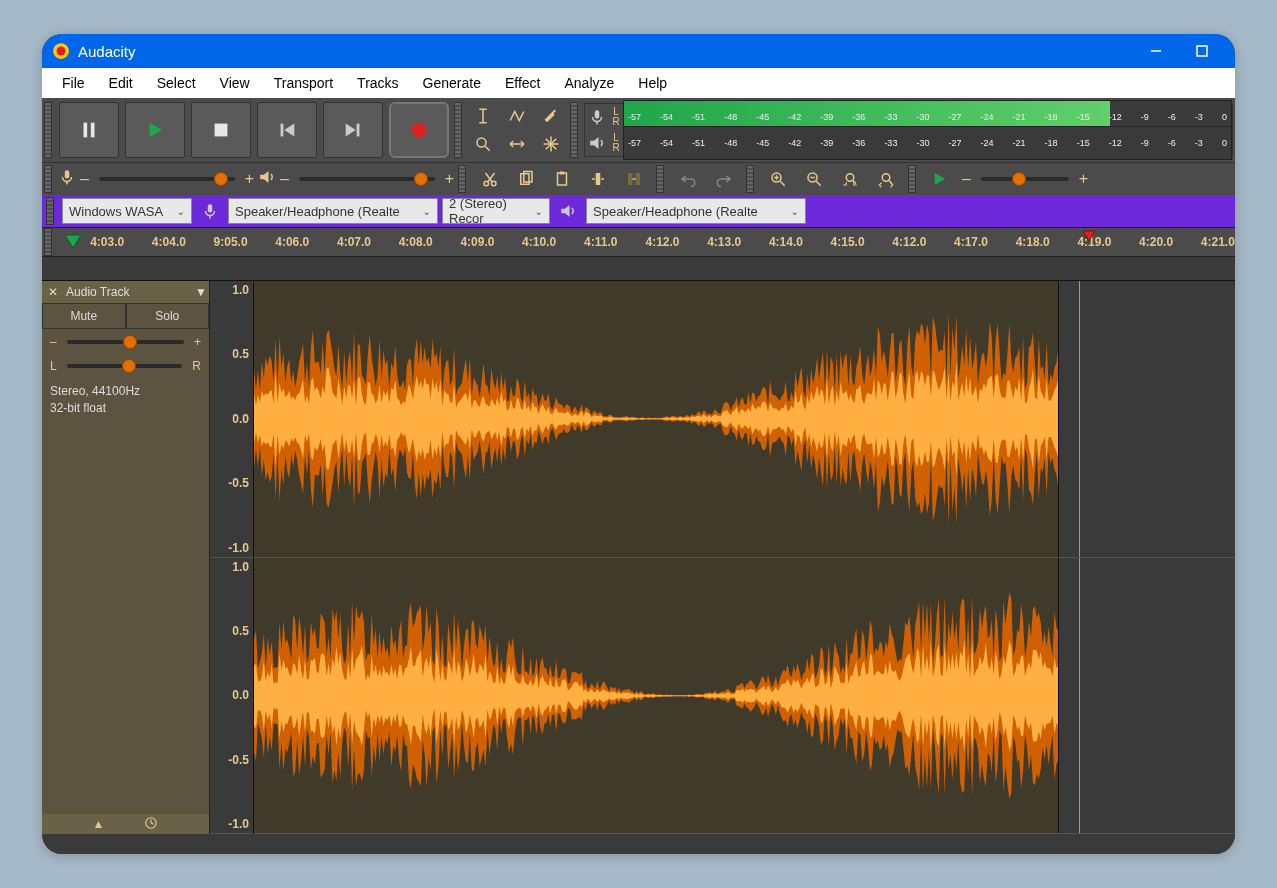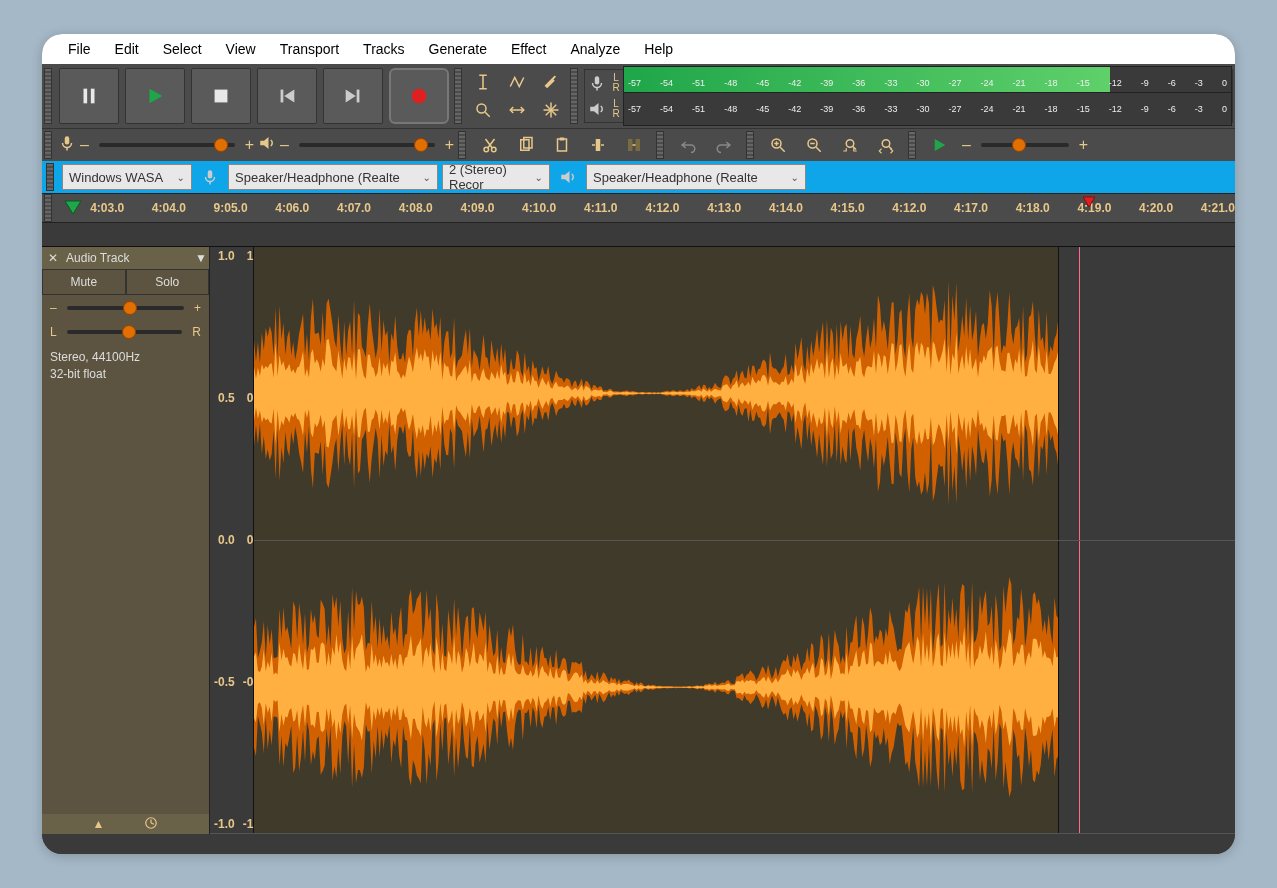--- a/index.html
+++ b/index.html
@@ -2,78 +2,98 @@
 <html><head>
 <meta charset="utf-8">
 <style>
 * { margin: 0; padding: 0; box-sizing: border-box; font-family: -apple-system, "Segoe UI", Arial, sans-serif; }
 body { background: #a5b8c7; width: 1277px; height: 888px; padding: 34px 42px; }
 .window { width: 100%; height: 100%; background: #4b4b4b; border-radius: 20px; overflow: hidden; box-shadow: 0 2px 12px rgba(0,0,0,0.2); display: flex; flex-direction: column; }
 .titlebar { background: #0066ea; color: #fff; height: 34px; display: flex; align-items: center; padding: 0 10px; font-size: 15px; }
 .titlebar .icon-wrap { width: 18px; height: 18px; margin-right: 8px; display: flex; align-items: center; justify-content: center; }
 .titlebar .spacer { flex: 1; }
 .winbtn { width: 46px; height: 34px; display: flex; align-items: center; justify-content: center; color: #fff; cursor: default; }
-.menubar { background: #fff; height: 30px; display: flex; align-items: center; padding: 0 14px; font-size: 14px; color: #000; }
+.menubar { background: #fff; height: 30px; display: flex; align-items: center; padding: 0 8px; font-size: 14px; color: #000; }
 .menubar .item { padding: 4px 12px; cursor: default; }
 .toolbararea { background: #4b4b4b; display: flex; flex-direction: column; }
 .tb-row { display: flex; align-items: center; }
 .grip { width: 8px; height: 56px; background: repeating-linear-gradient(to bottom, #666 0 2px, #4b4b4b 2px 4px); margin: 2px 4px 2px 2px; border: 1px solid #333; }
 .grip.sm { height: 28px; }
 .bigbtn { width: 60px; height: 56px; background: #5a5a5a; border: 1px solid #333; margin: 4px 3px; display: flex; align-items: center; justify-content: center; cursor: default; border-radius: 2px; }
 .smbtn { width: 32px; height: 26px; background: #4b4b4b; display: flex; align-items: center; justify-content: center; cursor: default; }
 .tool-two-rows { display: flex; flex-direction: column; }
 .tool-row { display: flex; gap: 2px; padding: 1px; }
 .meter-block { flex: 1; display: flex; flex-direction: column; border: 1px solid #333; margin: 4px 2px; }
 .meter-row { display: flex; align-items: center; height: 26px; }
 .meter-icon { width: 24px; display: flex; align-items: center; justify-content: center; }
 .meter-lr { width: 14px; font-size: 10px; color: #e8c88a; display: flex; flex-direction: column; line-height: 10px; text-align: center; }
 .meter-scale { flex: 1; height: 34px; position: relative; background: #3a3a3a; border: 1px solid #222; font-size: 10px; color: #ddd; overflow: hidden; }
 .meter-scale.green::before { content: ""; position: absolute; left: 0; top: 0; bottom: 0; width: 80%; background: linear-gradient(to right, #1fa64a, #5fd06a); }
 .meter-ticks { position: absolute; inset: 0; display: flex; justify-content: space-between; padding: 0 4px; align-items: center; }
 .meter-ticks span { font-size: 9px; color: #eee; position: relative; }
 .slider-row { display: flex; align-items: center; height: 32px; padding: 0 2px; gap: 4px; }
 .slider-track { height: 4px; background: #2a2a2a; border-radius: 2px; position: relative; flex: 1; margin: 0 6px; }
 .slider-thumb { position: absolute; top: -5px; width: 14px; height: 14px; border-radius: 50%; background: #e07000; border: 1px solid #a04000; }
-.device-row { display: flex; align-items: center; height: 32px; background: #0ea5e9; gap: 4px; padding: 2px; }
+.device-row { display: flex; align-items: center; height: 32px; background: #6d28d9; gap: 4px; padding: 2px; }
 .dropdown { background: #e8e8e8; height: 26px; display: flex; align-items: center; padding: 0 6px; font-size: 13px; color: #333; border: 1px solid #888; min-width: 100px; position: relative; cursor: default; }
 .dropdown .dd-arrow { margin-left: auto; font-size: 10px; color: #555; }
 .dev-icon { width: 28px; height: 26px; display: flex; align-items: center; justify-content: center; }
 .timeline { background: #4b4b4b; border-top: 1px solid #222; border-bottom: 1px solid #222; height: 30px; display: flex; align-items: center; position: relative; }
 .play-marker { width: 18px; height: 16px; margin: 0 8px; }
 .time-ticks { flex: 1; position: relative; height: 100%; display: flex; color: #e8c88a; font-size: 12px; font-weight: bold; align-items: center; overflow: hidden; }
 .time-ticks span { position: absolute; transform: translateX(-50%); }
 .red-marker { position: absolute; width: 14px; height: 12px; }
 .track-area { flex: 1; display: flex; background: #3a3a3a; overflow: hidden; }
 .track-panel { width: 168px; background: #5c5440; border-right: 1px solid #222; display: flex; flex-direction: column; font-size: 12px; color: #ddd; }
 .track-header { display: flex; align-items: center; height: 22px; background: #6a6248; padding: 0 2px; gap: 4px; }
 .track-header .close { cursor: default; padding: 0 4px; }
 .track-header .dd-arrow { margin-left: auto; cursor: default; }
 .mute-solo { display: flex; height: 26px; }
 .mute-solo .ms-btn { flex: 1; background: #5c5440; border: 1px solid #333; display: flex; align-items: center; justify-content: center; font-size: 12px; cursor: default; }
 .panel-pad { padding: 6px 8px; display: flex; flex-direction: column; gap: 10px; color: #e8c88a; }
 .mini-slider-row { display: flex; align-items: center; font-size: 12px; gap: 4px; }
 .track-info { font-size: 12px; color: #ddd; padding: 4px 8px; line-height: 1.4; }
 .track-panel-footer { margin-top: auto; height: 20px; background: #6a6248; display: flex; align-items: center; justify-content: center; gap: 40px; }
-.scale-col { width: 44px; background: #3a3a3a; border-right: 1px solid #111; display: flex; }
+.scale-col { width: 44px; background: #3a3a3a; border-right: 1px solid #111; display: flex; flex-direction: column; }
 .scale-half { flex: 1; display: flex; flex-direction: column; justify-content: space-between; padding: 2px 4px; font-size: 12px; color: #e8c88a; font-weight: bold; text-align: right; border-bottom: 1px solid #555; }
 .wave-col { flex: 1; display: flex; flex-direction: column; position: relative; }
 .wave-half { flex: 1; border-bottom: 1px solid #555; position: relative; background: #403a2b; overflow: hidden; }
 .wave-svg { position: absolute; inset: 0; width: 100%; height: 100%; }
 .empty-right { position: absolute; right: 0; top: 0; bottom: 0; width: 18%; background: #3a3a3a; border-left: 1px solid #111; }
 .cursor-line { position: absolute; top: 0; bottom: 0; width: 1px; background: #ff6a8a; }
 .below { height: 20px; background: #3a3a3a; }
 svg.icon { width: 22px; height: 22px; }
 svg.icon.sm { width: 18px; height: 18px; }
 .edit-toolbar { display: flex; align-items: center; gap: 4px; padding: 0 4px; }
 </style>
 </head>
 <body>
 
 <div class="window">
 
+  <div class="titlebar">
+    <span class="icon-wrap">
+      <svg viewBox="0 0 16 16">
+          <circle cx="8" cy="8" r="7" fill="#ffcc00"></circle>
+          <circle cx="8" cy="8" r="4" fill="#e02020"></circle>
+        </svg>
+    </span>
+    <span>Audacity</span>
+    <span class="spacer"></span>
+    <div class="winbtn">
+        <svg width="12" height="12">
+          <line x1="1" y1="6" x2="11" y2="6" stroke="#fff" stroke-width="1.5"></line>
+        </svg>
+      </div>
+    <div class="winbtn">
+        <svg width="12" height="12">
+          <rect x="1" y="1" width="10" height="10" fill="none" stroke="#fff" stroke-width="1.5"></rect>
+        </svg>
+      </div>
+  </div>
 
   <div class="menubar" id="menubar">
       <div class="item">File</div>
       <div class="item">Edit</div>
       <div class="item">Select</div>
       <div class="item">View</div>
       <div class="item">Transport</div>
       <div class="item">Tracks</div>
       <div class="item">Generate</div>
       <div class="item">Effect</div>

